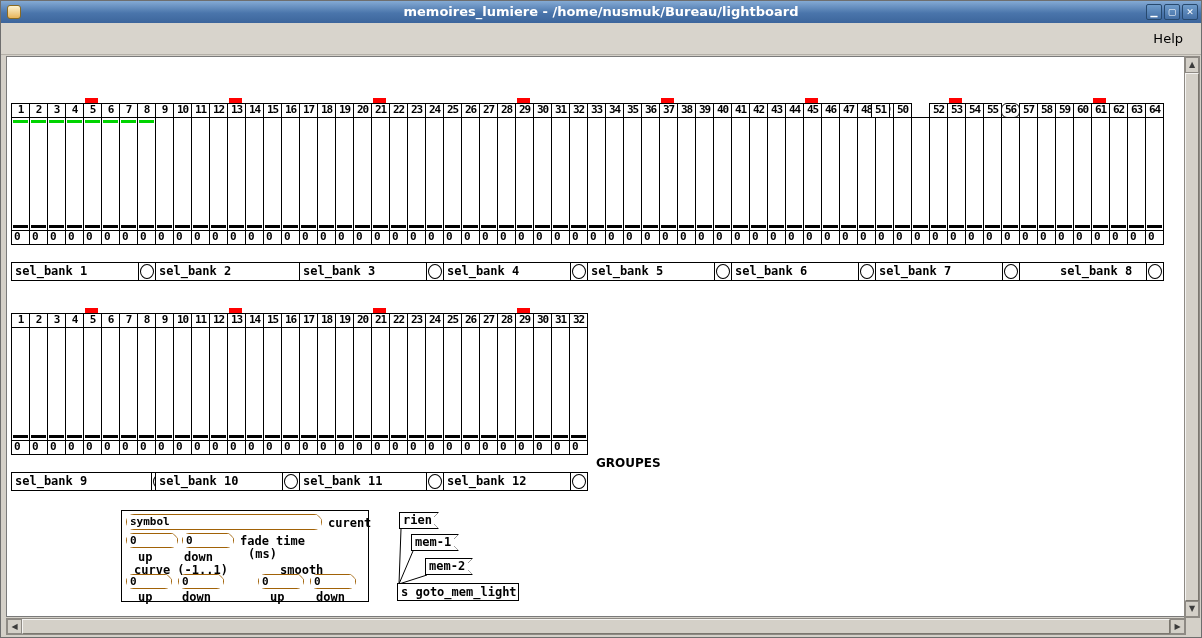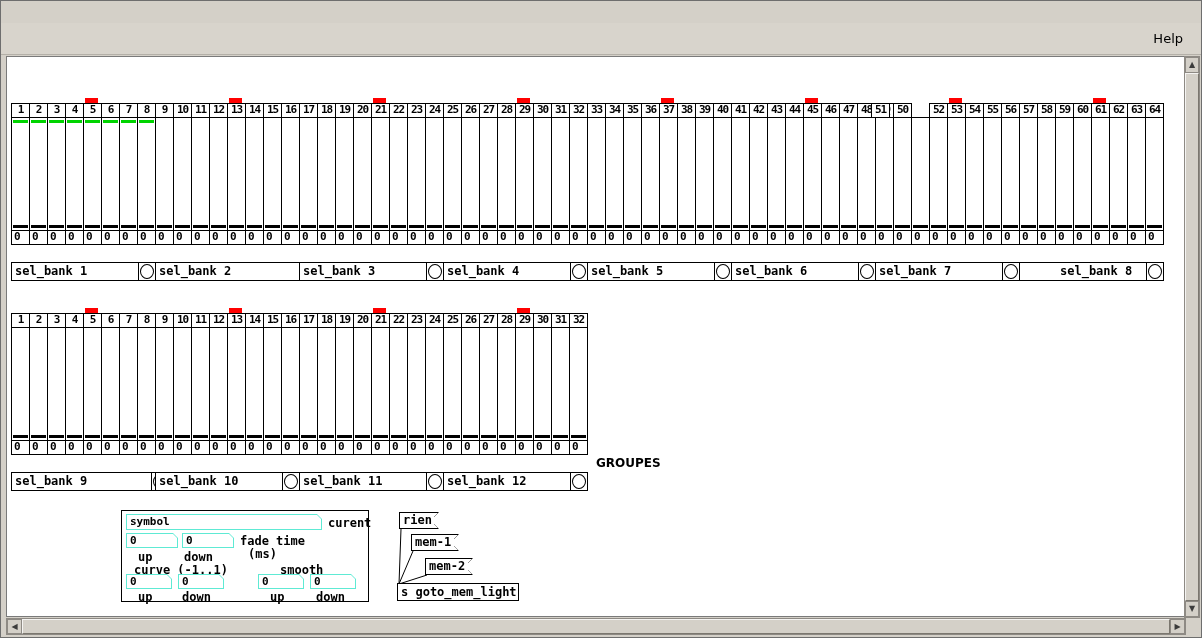--- a/index.html
+++ b/index.html
@@ -41,22 +41,22 @@
   .bank { font-size:12px; line-height:16px; padding-left:3px; }
   .bank-bang { position:absolute; right:0; top:0; bottom:0; width:17px; border-left:1px solid #000; background:#fff; }
   .bank-bang::after { content:""; position:absolute; inset:1px; border:1px solid #000; border-radius:50%; background:#fff; }
 
   .pd-frame { position:absolute; border:1px solid #000; background:#fff; }
   .lbl { position:absolute; font:bold 12px "DejaVu Sans Mono", monospace; color:#000; white-space:nowrap; }
   .toggle-red { position:absolute; border:1px solid #000; background:#ff0000; }
   .bang-circle { position:absolute; border:1px solid #000; border-radius:50%; background:#fff; }
 
   
-  .atom { position:absolute; background:#5eead4;
-    clip-path: polygon(0 0, calc(100% - 5px) 0, 100% 5px, 100% 100%, 0 100%); }
+  .atom { position:absolute; background:#a16207;
+    clip-path: polygon(0 0, calc(100% - 5px) 0, 100% 5px, 100% 100%, 0 100%); border-radius: 8px; }
   .atom .in { position:absolute; inset:1px; background:#fff;
     clip-path: polygon(0 0, calc(100% - 4px) 0, 100% 4px, 100% 100%, 0 100%);
     font:bold 11px "DejaVu Sans Mono", monospace; line-height:13px; padding-left:3px; }
 
   
   .msg { position:absolute; background:#000;
     clip-path: polygon(0 0, 100% 0, calc(100% - 5px) 5px, calc(100% - 5px) calc(100% - 5px), 100% 100%, 0 100%); }
   .msg .in { position:absolute; inset:1px; background:#fff;
     clip-path: polygon(0 0, 100% 0, calc(100% - 4px) 4px, calc(100% - 4px) calc(100% - 4px), 100% 100%, 0 100%);
     font:bold 12px "DejaVu Sans Mono", monospace; line-height:15px; padding-left:3px; }
@@ -76,20 +76,29 @@
   .sarrow { background:#d4d0c8; border:1px solid #8e8a84; color:#3c3c3c;
     font-size:8px; text-align:center; flex:0 0 15px; line-height:14px; }
   .sthumb { flex:1 1 auto; background:#d4d0c8;
     border-style:solid; border-width:1px; border-color:#f5f4f2 #7b776f #7b776f #f5f4f2; }
 </style>
 </head>
 <body>
 
 <div id="window">
 
+  <div class="titlebar">
+    <div class="win-icon"></div>
+    <div class="title-text">memoires_lumiere  - /home/nusmuk/Bureau/lightboard</div>
+    <div class="win-btns">
+      <div class="win-btn">▁</div>
+      <div class="win-btn">▢</div>
+      <div class="win-btn">✕</div>
+    </div>
+  </div>
 
   <div class="menubar">
     <span class="menu-help">Help</span>
   </div>
 
   <div class="canvas">
 
     <div id="sliders-host" style="position:absolute; inset:0;">
         <div class="pd-box num" style="left: 4px; top: 46px; width: 19px; height: 15px;">1</div>
         <div class="pd-box slider" style="left: 4px; top: 60px; width: 19px; height: 114px;">
@@ -374,21 +383,21 @@
         <div class="pd-box num" style="left: 958px; top: 46px; width: 19px; height: 15px;">54</div>
         <div class="pd-box slider" style="left: 958px; top: 60px; width: 19px; height: 114px;">
           <div class="handle"></div>
         </div>
         <div class="pd-box val" style="left: 958px; top: 173px; width: 19px; height: 15px;">0</div>
         <div class="pd-box num" style="left: 976px; top: 46px; width: 19px; height: 15px;">55</div>
         <div class="pd-box slider" style="left: 976px; top: 60px; width: 19px; height: 114px;">
           <div class="handle"></div>
         </div>
         <div class="pd-box val" style="left: 976px; top: 173px; width: 19px; height: 15px;">0</div>
-        <div class="pd-box num" style="left: 994px; top: 46px; width: 19px; height: 15px;">56</div>
+        <div class="pd-box num" style="left: 994px; top: 46px; width: 19px; height: 15px; border-radius: 6px;">56</div>
         <div class="pd-box slider" style="left: 994px; top: 60px; width: 19px; height: 114px;">
           <div class="handle"></div>
         </div>
         <div class="pd-box val" style="left: 994px; top: 173px; width: 19px; height: 15px;">0</div>
         <div class="pd-box num" style="left: 1012px; top: 46px; width: 19px; height: 25px;">57</div>
         <div class="pd-box slider" style="left: 1012px; top: 60px; width: 19px; height: 114px;">
           <div class="handle"></div>
         </div>
         <div class="pd-box val" style="left: 1012px; top: 173px; width: 19px; height: 15px;">0</div>
         <div class="pd-box num" style="left: 1030px; top: 46px; width: 19px; height: 15px;">58</div>

